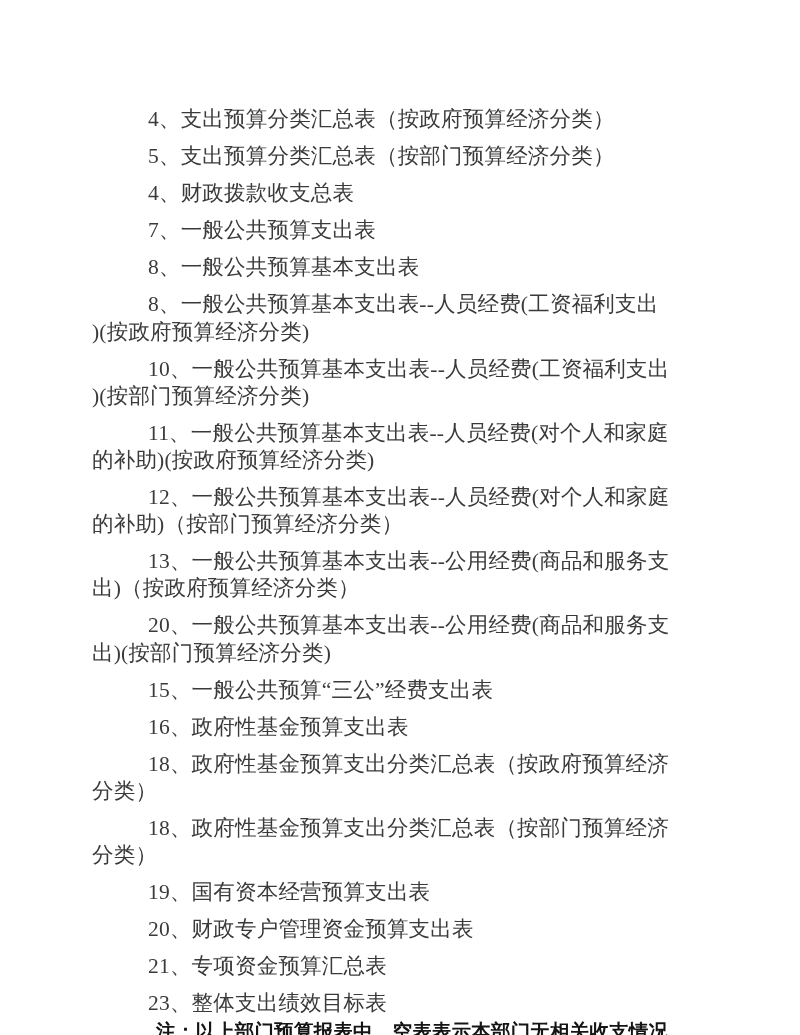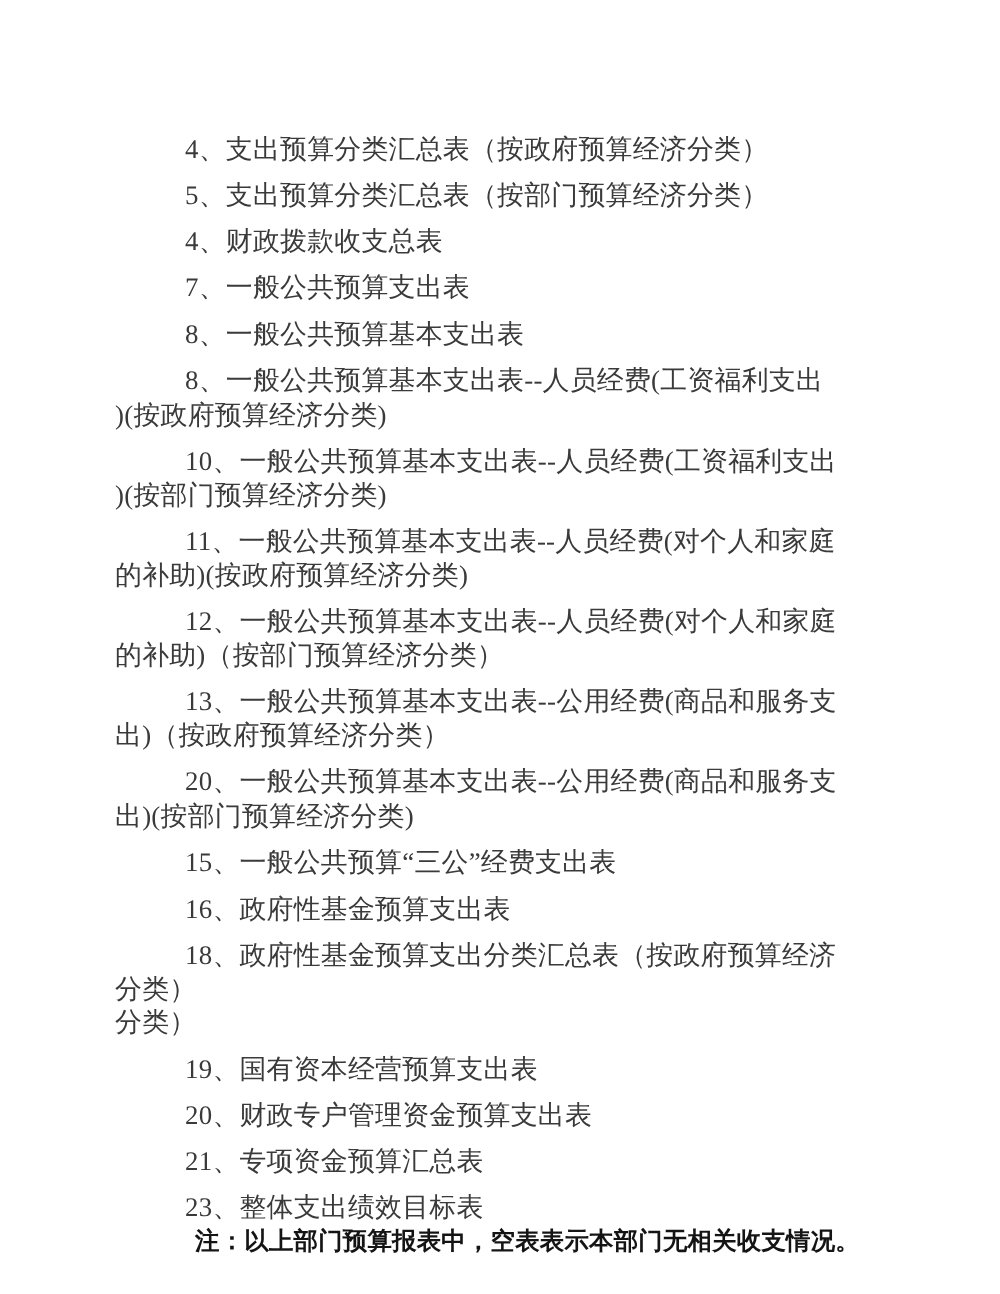--- a/index.html
+++ b/index.html
@@ -71,20 +71,21 @@
         <div class="line indent">12、一般公共预算基本支出表--人员经费(对个人和家庭</div>
         <div class="line">的补助)（按部门预算经济分类）</div>
         <div class="line indent">13、一般公共预算基本支出表--公用经费(商品和服务支</div>
         <div class="line">出)（按政府预算经济分类）</div>
         <div class="line indent">20、一般公共预算基本支出表--公用经费(商品和服务支</div>
         <div class="line">出)(按部门预算经济分类)</div>
         <div class="line indent">15、一般公共预算“三公”经费支出表</div>
         <div class="line indent">16、政府性基金预算支出表</div>
         <div class="line indent">18、政府性基金预算支出分类汇总表（按政府预算经济</div>
         <div class="line">分类）</div>
+        <div class="line indent">18、政府性基金预算支出分类汇总表（按部门预算经济</div>
         <div class="line">分类）</div>
         <div class="line indent">19、国有资本经营预算支出表</div>
         <div class="line indent">20、财政专户管理资金预算支出表</div>
         <div class="line indent">21、专项资金预算汇总表</div>
         <div class="line indent">23、整体支出绩效目标表</div>
       </div>
     <div class="note">注：以上部门预算报表中，空表表示本部门无相关收支情况。</div>
   </div>
 </div>
 

